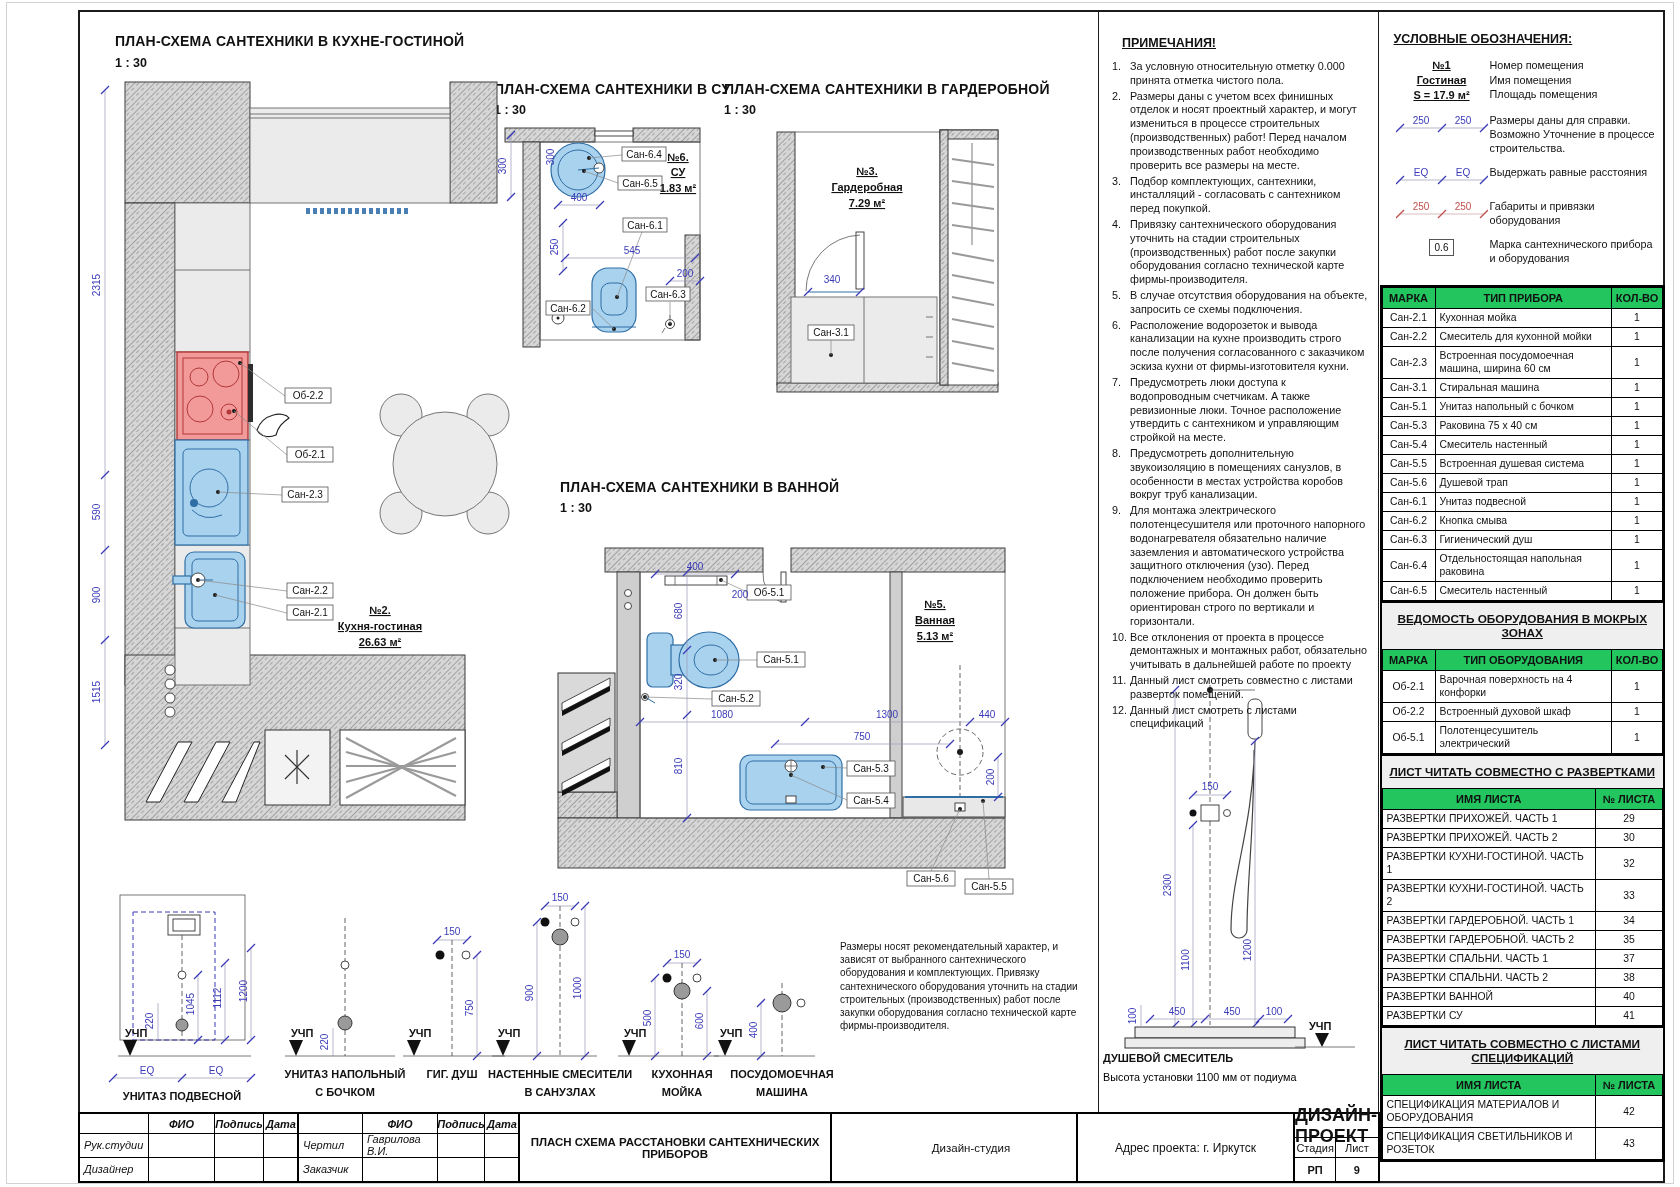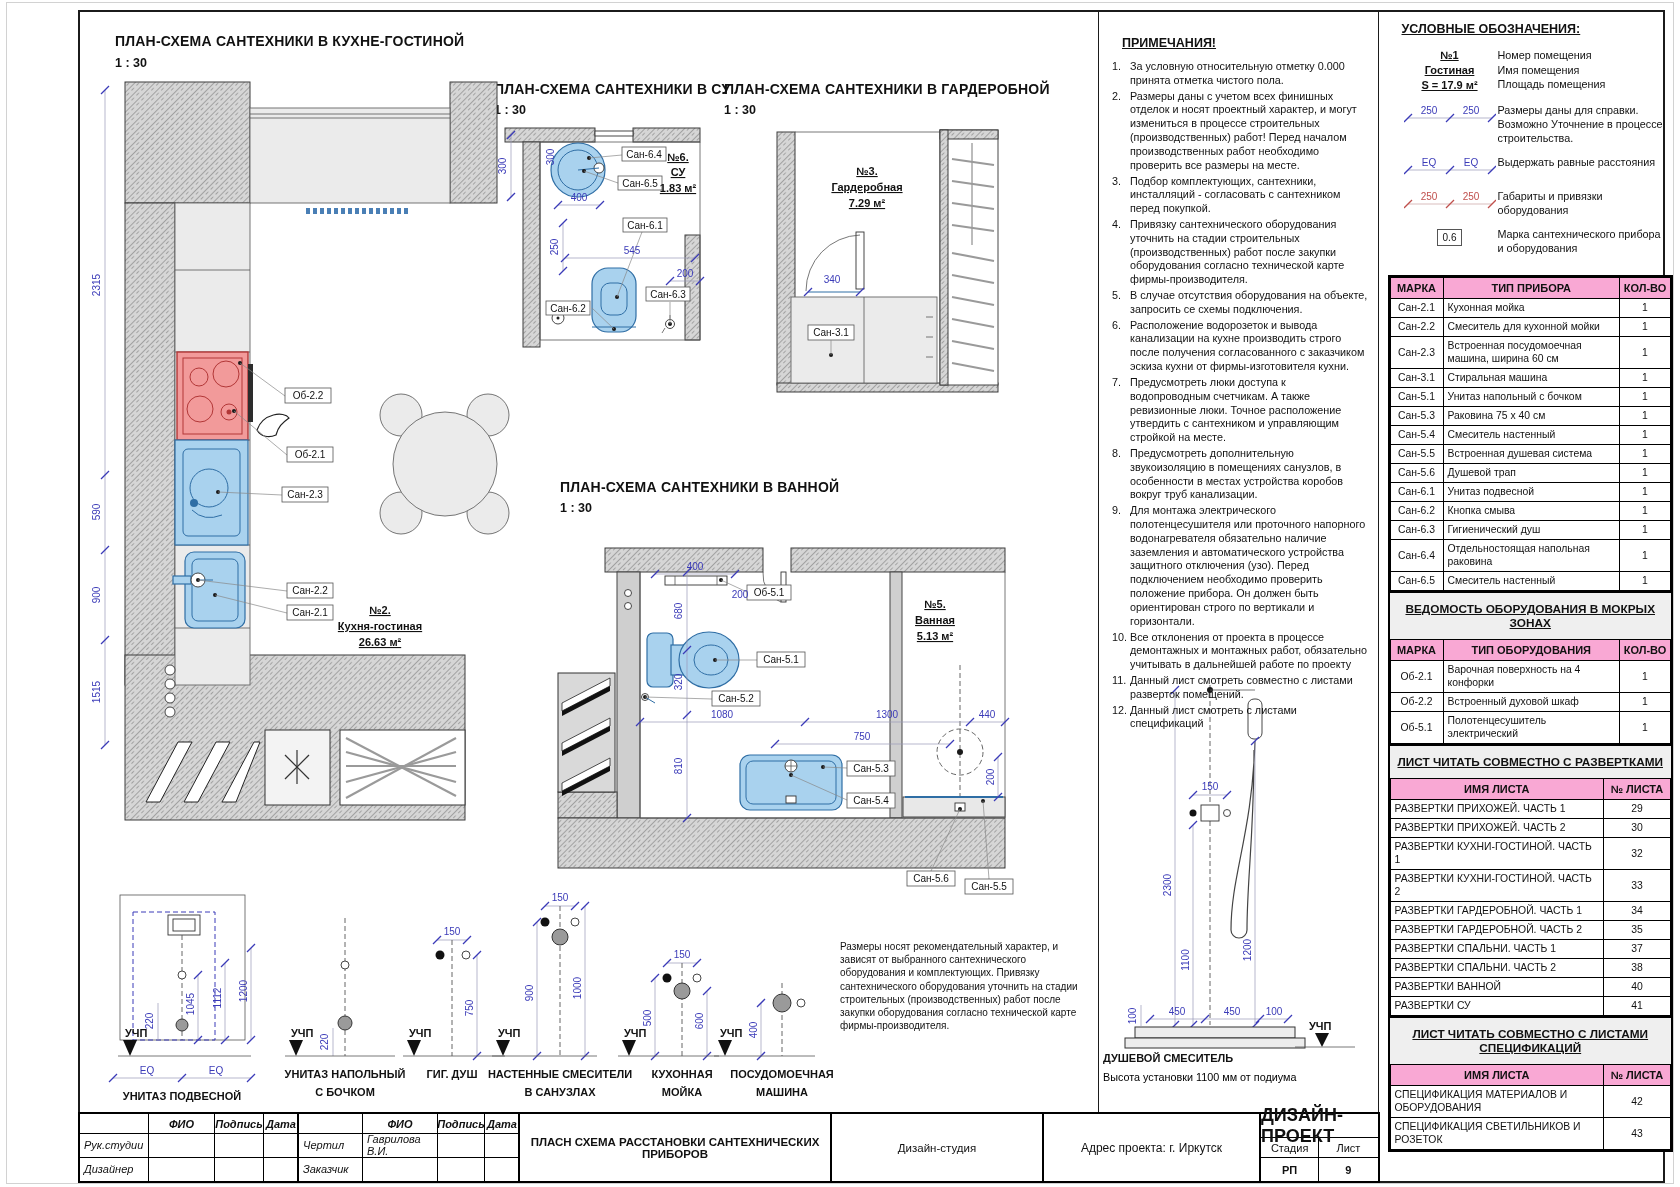--- a/index.html
+++ b/index.html
@@ -42,50 +42,50 @@
   .notes{position:absolute;left:1098px;top:10px;width:280px;height:1100px;box-sizing:border-box;padding:26px 10px 0 14px;}
   .notes-title{font-size:12.5px;font-weight:700;text-decoration:underline;margin-bottom:10px;margin-left:10px;}
   .note-row{display:flex;margin-bottom:2px;}
   .note-num{width:18px;flex:0 0 18px;font-size:10.8px;line-height:1.28;}
   .note-text{flex:1;font-size:10.8px;line-height:1.28;}
   
   .orient{position:absolute;left:840px;top:933px;width:250px;}
   .orient-title{font-size:11.5px;font-weight:700;text-decoration:underline;line-height:1.3;}
   .orient-body{margin-top:7px;font-size:10px;line-height:1.32;}
   
-  .rightcol{position:absolute;left:1379.5px;top:0;width:285.5px;height:1171px;display:flex;flex-direction:column;box-sizing:border-box;margin-left:8px;}
+  .rightcol{position:absolute;left:1379.5px;top:10px;width:285.5px;height:1171px;display:flex;flex-direction:column;box-sizing:border-box;}
   .legend{padding:22px 8px 10px 14px;box-sizing:border-box;}
   .legend-title{font-size:12.5px;font-weight:700;text-decoration:underline;margin-bottom:12px;}
   .lg-row{display:flex;margin-bottom:10px;align-items:flex-start;}
   .lg-sym{width:96px;flex:0 0 96px;text-align:center;}
   .lg-roomline{font-size:11px;font-weight:700;text-decoration:underline;line-height:1.35;}
   .lg-desc{flex:1;font-size:10.8px;line-height:1.3;}
   .lg-desc div{line-height:1.35;}
   .markbox{display:inline-block;border:1px solid #555;padding:2px 5px;font-size:10px;background:#fff;}
   .sec{border:2px solid #000;border-bottom:none;background:#fff;}
   .sec:last-of-type{border-bottom:2px solid #000;}
   .sec-title{text-align:center;font-size:11.8px;font-weight:700;text-decoration:underline;padding:9px 4px;background:#efefef;}
   .sec table{width:100%;border-collapse:collapse;table-layout:fixed;}
-  .sec th{border:1px solid #000;font-size:11px;font-weight:700;padding:4px 2px;background:#f9a8d4;}
+  .sec th{border:1px solid #000;font-size:11px;font-weight:700;padding:4px 2px;background:#22c55e;}
   .sec td{border:1px solid #000;font-size:10.4px;padding:2.5px 4px;line-height:1.25;}
   .sec .c-mark{width:48px;} .sec .c-qty{width:46px;}
   .sec td:first-child{text-align:center;}
   .sec td:last-child{text-align:center;}
   .sec.two td:first-child{text-align:left;}
   .sec.two .c-num{width:62px;}
   .sec.two td:last-child{text-align:center;}
   
   .tblock{position:absolute;left:78px;top:1112px;width:1301.5px;height:71px;border:2px solid #000;box-sizing:border-box;display:flex;font-size:11px;}
   .tb-grid{display:grid;height:100%;box-sizing:border-box;}
   .tb-cell{border-right:1px solid #000;border-bottom:1px solid #000;display:flex;align-items:center;padding:0 4px;box-sizing:border-box;overflow:hidden;font-style:italic;}
   .tb-head{justify-content:center;font-weight:600;}
   .tb-left{width:219px;flex:0 0 219px;border-right:2px solid #000;}
   .tb-mid{width:221px;flex:0 0 221px;border-right:2px solid #000;}
   .tb-doc{width:312px;flex:0 0 312px;border-right:2px solid #000;display:flex;align-items:center;justify-content:center;text-align:center;font-size:11.5px;font-weight:600;padding:0 2px;box-sizing:border-box;}
-  .tb-studio{width:210px;flex:0 0 210px;border-right:2px solid #000;display:flex;align-items:center;justify-content:center;font-size:11.5px;}
+  .tb-studio{width:210px;flex:0 0 210px;border-right:2px solid #000;display:flex;align-items:center;justify-content:center;font-size:11.5px;padding-left:34px;}
   .tb-addr{width:215px;flex:0 0 215px;border-right:2px solid #000;display:flex;align-items:center;justify-content:center;font-size:12px;}
   .tb-proj{flex:1;display:grid;grid-template-rows:24px 20px 1fr;}
   .tb-proj .pr-title{display:flex;align-items:center;justify-content:center;font-weight:700;font-size:18px;border-bottom:1px solid #000;}
   .tb-proj .pr-row{display:grid;grid-template-columns:1fr 1fr;}
   .tb-proj .pr-row div{display:flex;align-items:center;justify-content:center;border-right:1px solid #000;border-bottom:1px solid #000;}
   .tb-proj .pr-row div:last-child{border-right:none;}
   .tb-proj .pr-row.vals div{border-bottom:none;font-weight:600;}
 </style>
 </head>
 <body>

